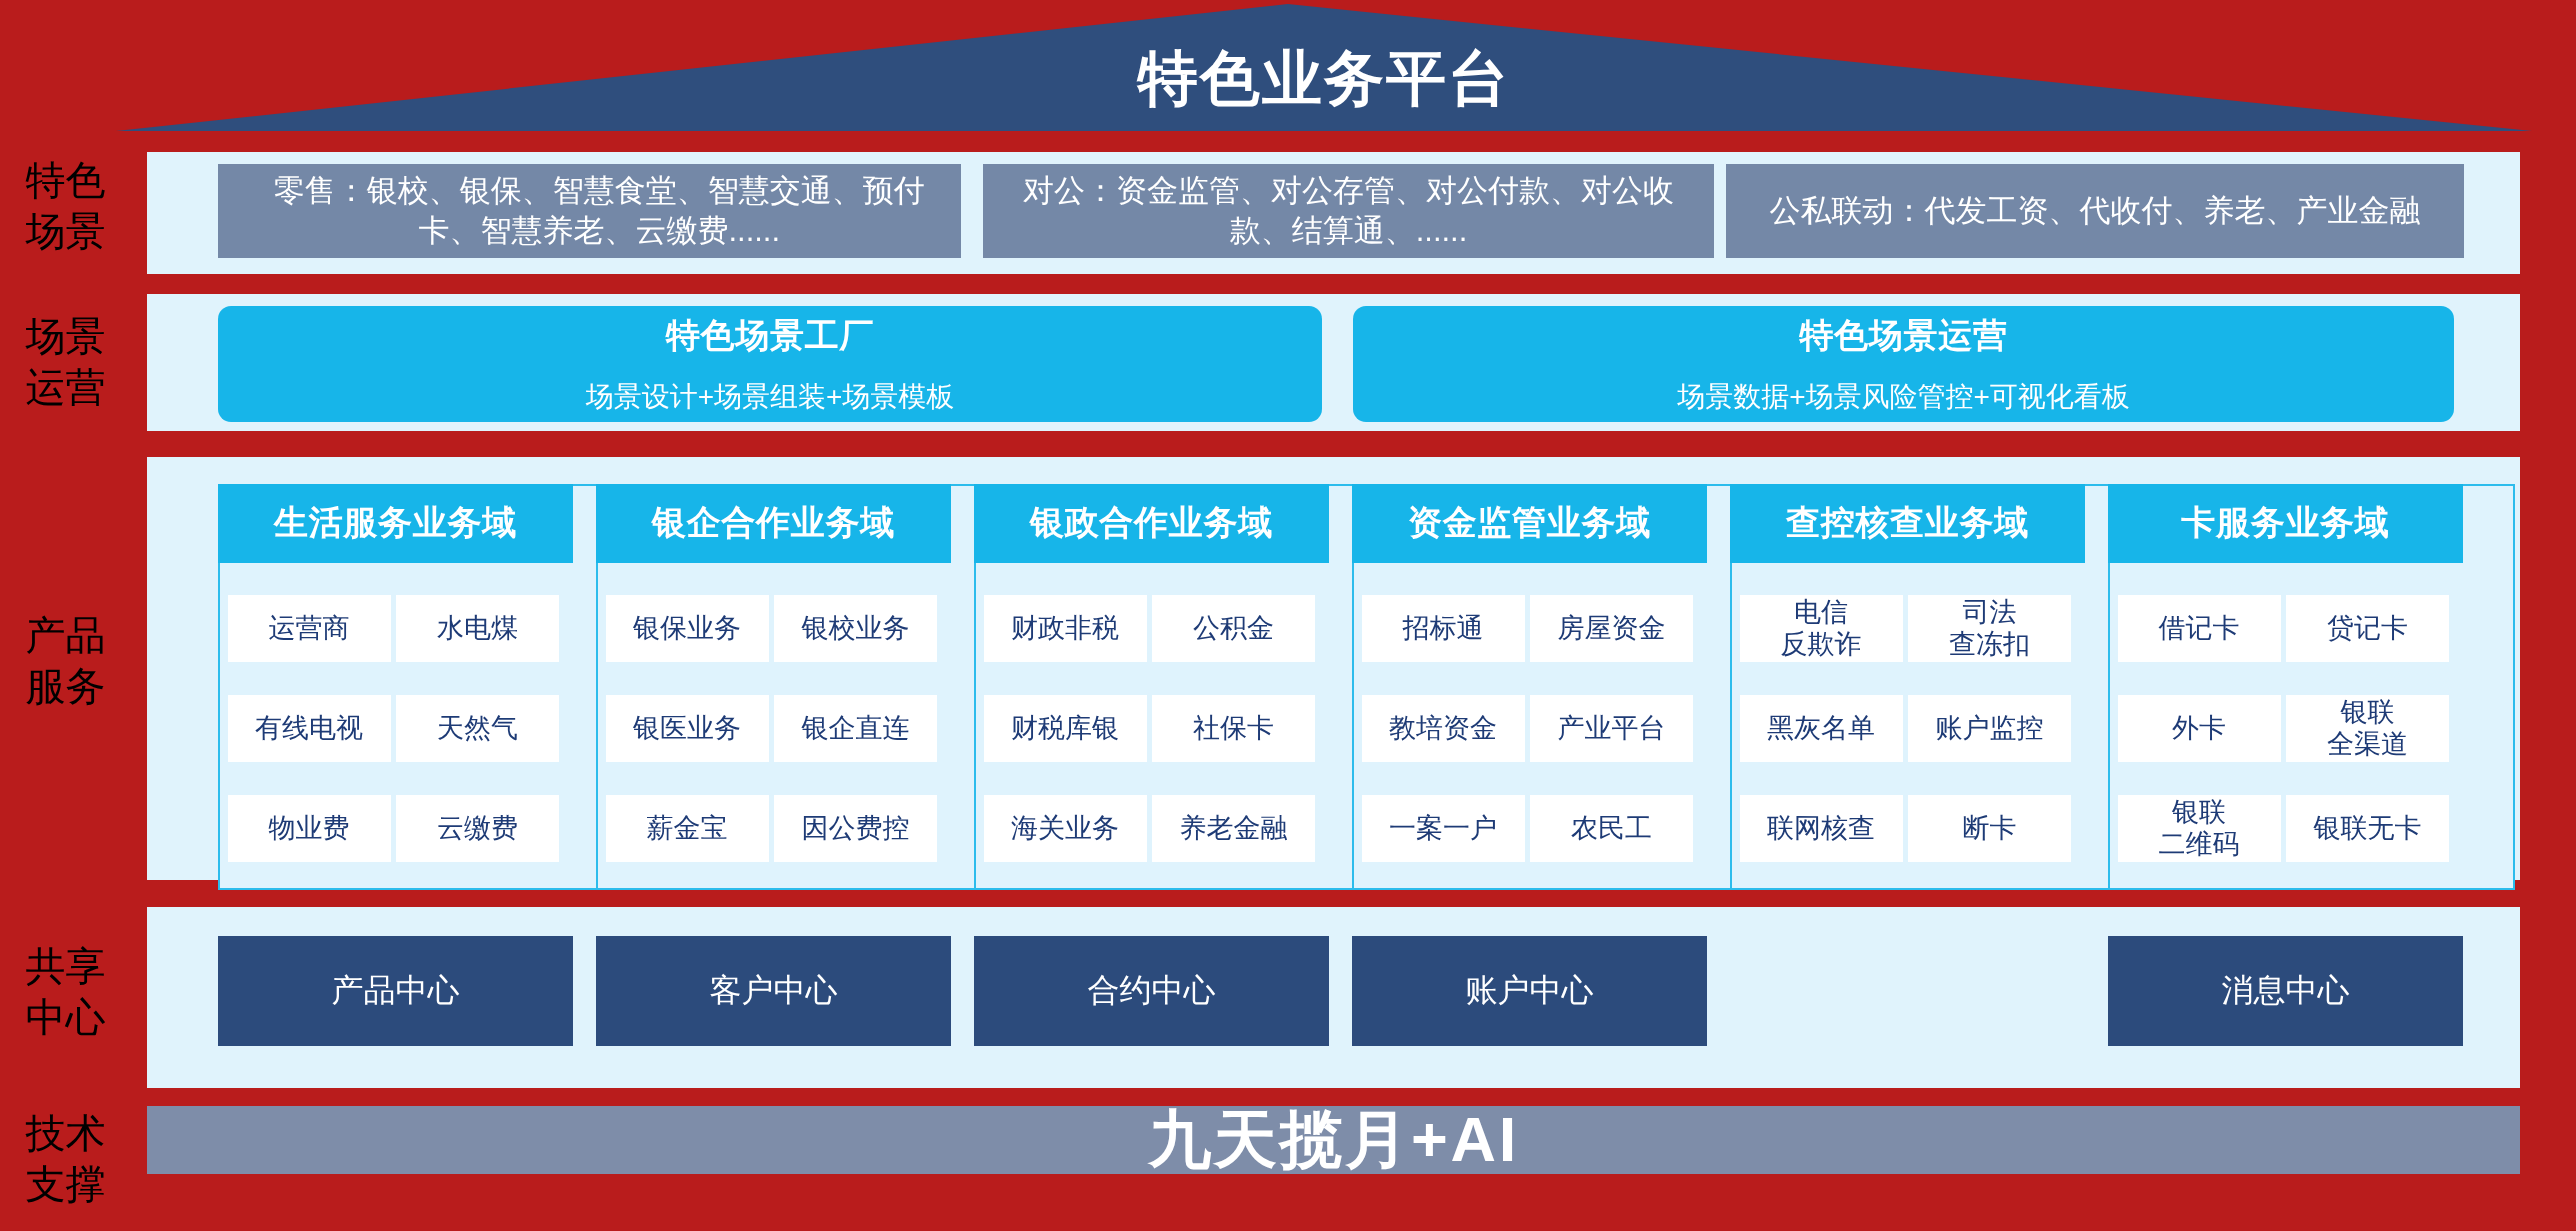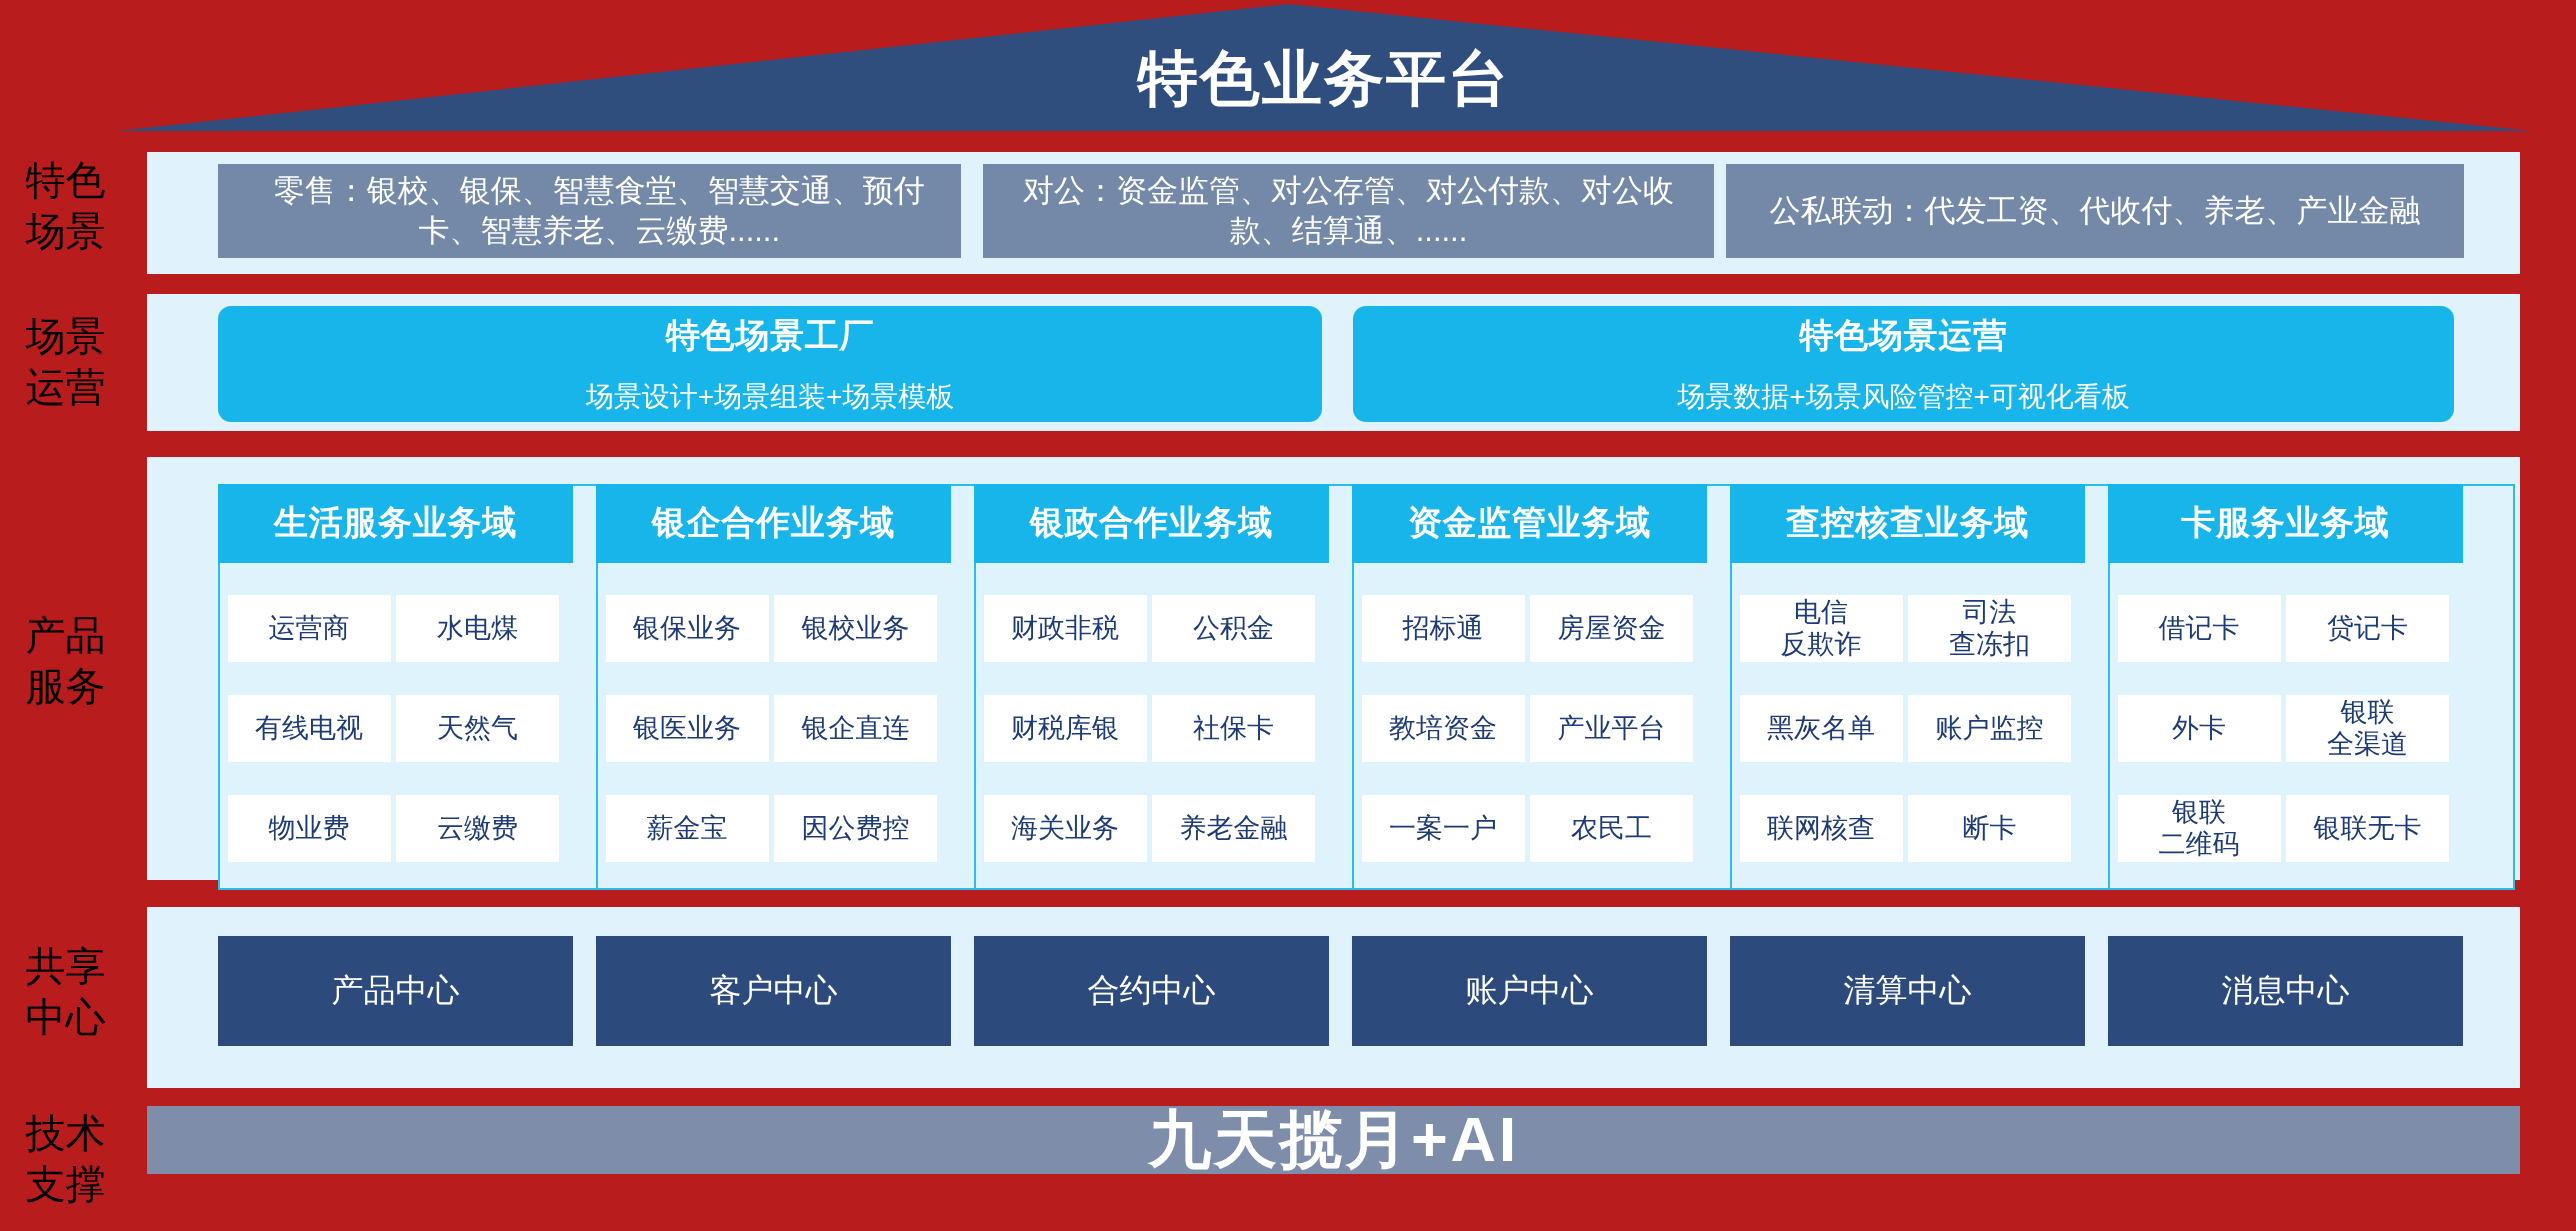--- a/index.html
+++ b/index.html
@@ -192,21 +192,20 @@
 全渠道</div>
     <div class="cell c-l r-3">银联
 二维码</div>
     <div class="cell c-r r-3">银联无卡</div>
   </div>
 
   <div class="center-box cb-1">产品中心</div>
   <div class="center-box cb-2">客户中心</div>
   <div class="center-box cb-3">合约中心</div>
   <div class="center-box cb-4">账户中心</div>
-  <div class="center-box cb-5">清算中心</div>
   <div class="center-box cb-6">消息中心</div>
 
   <div class="tech-bar">
     <div class="tech-title">九天揽月+AI</div>
   </div>
 
 </div>
 
 
 </body></html>

